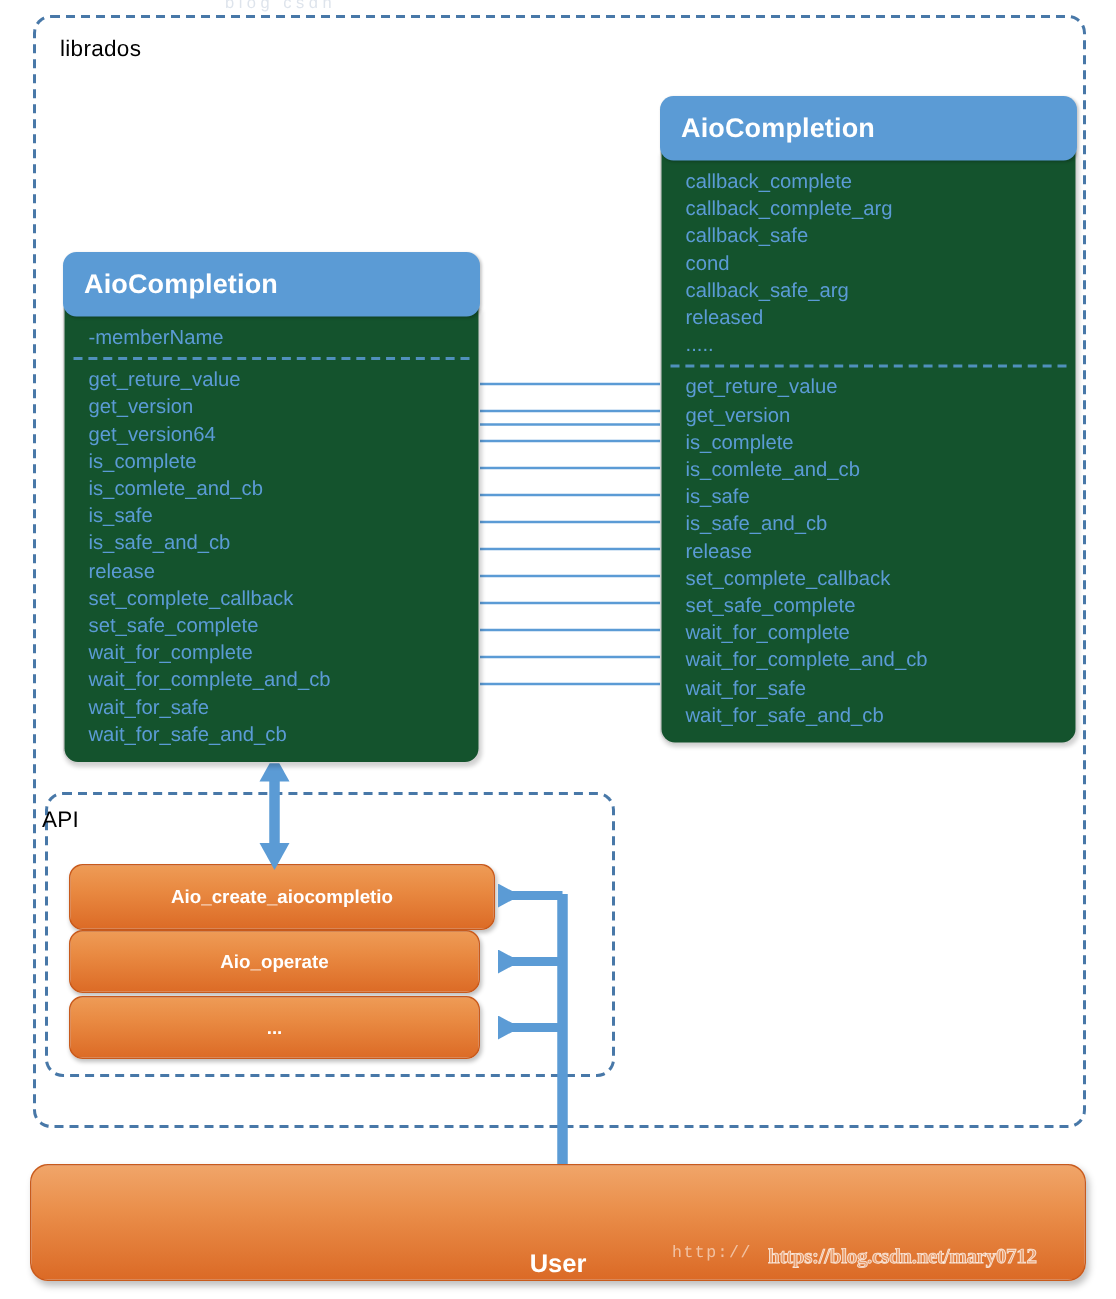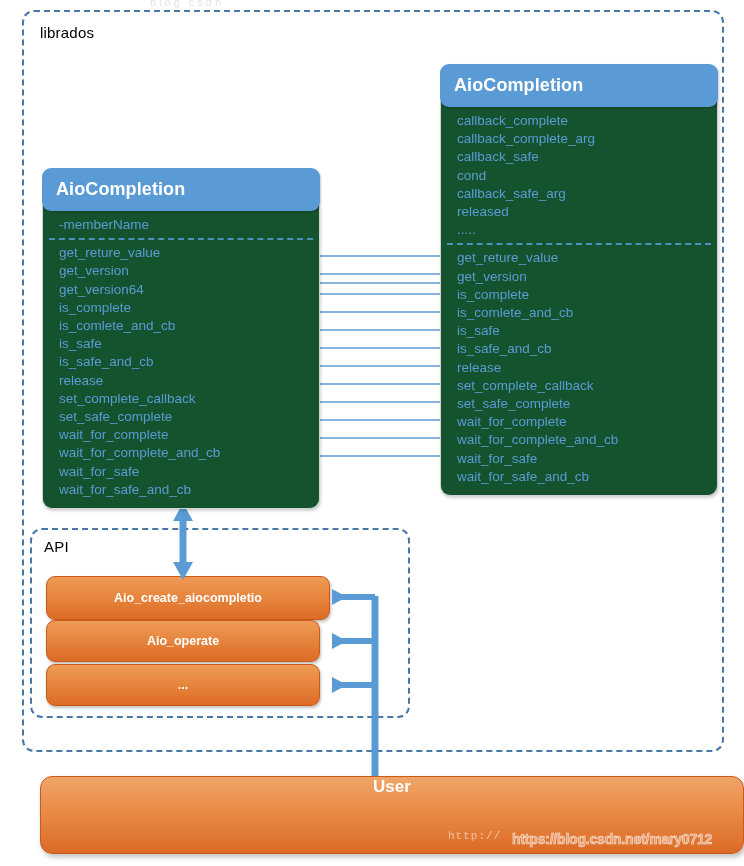--- a/index.html
+++ b/index.html
@@ -40,21 +40,21 @@
     width: 702px;
     height: 742px;
   }
   #label-librados { left: 40px; top: 24px; }
   #pkg-api {
     left: 30px;
     top: 528px;
     width: 380px;
     height: 190px;
   }
-  #label-api { left: 44px; top: 538px; }
+  #label-api { left: 28px; top: 538px; }
 
   
   .uml {
     position: absolute;
     box-sizing: border-box;
   }
   .uml-header {
     background: #5B9BD5;
     color: #ffffff;
     font-size: 18px;
@@ -123,24 +123,23 @@
     width: 704px;
     height: 78px;
     border-radius: 12px;
     background: linear-gradient(to bottom, #F0A569 0%, #EA8E4A 40%, #DB6A26 100%);
     border: 1px solid #C85A1C;
     box-shadow: 2px 3px 5px rgba(0,0,0,.25);
     color: #ffffff;
     font-size: 17px;
     font-weight: bold;
     display: flex;
-    align-items: flex-start;
+    align-items: flex-end;
     justify-content: center;
     box-sizing: border-box;
-    margin-left: 20px;
   }
 
   
   #connectors {
     position: absolute;
     left: 0; top: 0;
     width: 744px; height: 866px;
     pointer-events: none;
   }
 
@@ -154,21 +153,21 @@
     left: 448px;
     top: 830px;
     font-family: Liberation Mono, monospace;
     font-size: 11px;
     color: rgba(255,255,255,.55);
     letter-spacing: 1px;
   }
   #wm-csdn {
     left: 512px;
     top: 831px;
-    font-family: Liberation Sans, sans-serif;
+    font-family: Liberation Serif, serif;
     font-size: 14px;
     font-weight: bold;
     color: rgba(255,255,255,.30);
     -webkit-text-stroke: .6px rgba(255,255,255,.75);
     letter-spacing: -.2px;
   }
   #wm-top {
     left: 150px;
     top: -4px;
     font-family: "Liberation Sans", sans-serif;

